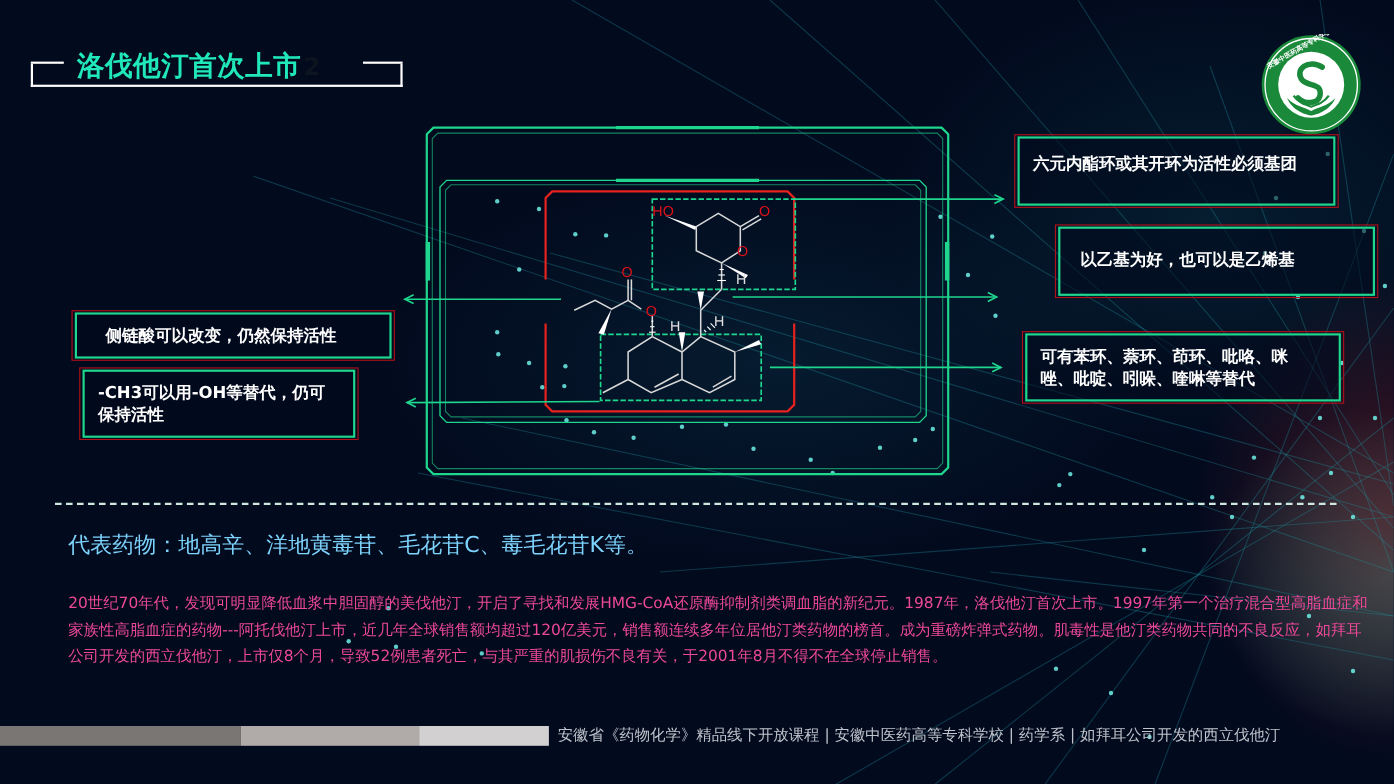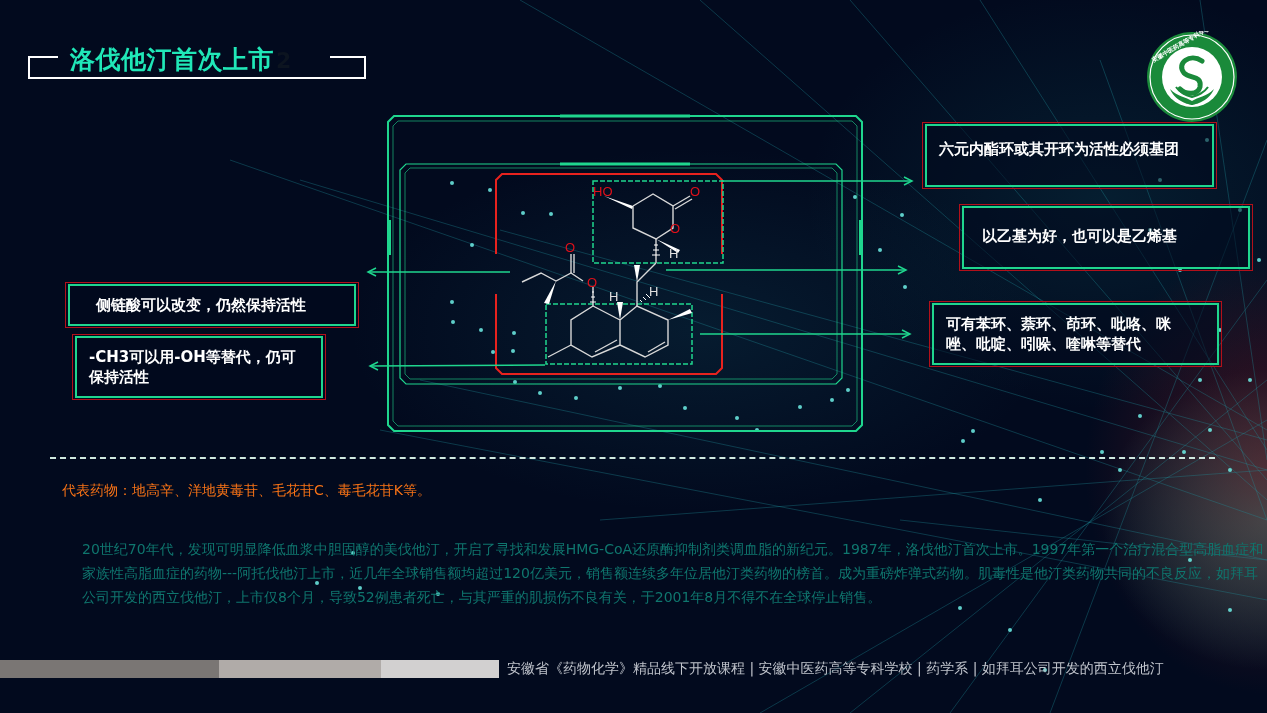--- a/index.html
+++ b/index.html
@@ -48,25 +48,25 @@
   .callout .red-outline {
     position:absolute; left:-5px; top:-4px; right:-5px; bottom:-4px;
     border:1px solid #b3101a; pointer-events:none;
   }
 
   .divider {
     position:absolute; left:50px; top:457px; width:1165px; height:0;
     border-top:2px dashed #cfe8df;
   }
   .rep-drugs {
-    position:absolute; left:62px; top:482px; font-size:14px; color:#f97316;
+    position:absolute; left:62px; top:482px; font-size:20px; color:#7dd3fc;
   }
   .body-text {
     position:absolute; left:62px; top:537px; width:1185px;
-    font-size:14px; line-height:24px; color:#0f766e;margin-left:20px;
+    font-size:14px; line-height:24px; color:#ec4899;
   }
 
   .footer-bar { position:absolute; top:660px; height:18px; }
   .footer-text {
     position:absolute; left:507px; top:660px; font-size:14px; color:#c0c4cc; white-space:nowrap;
   }
 </style>
 </head>
 <body>
 

